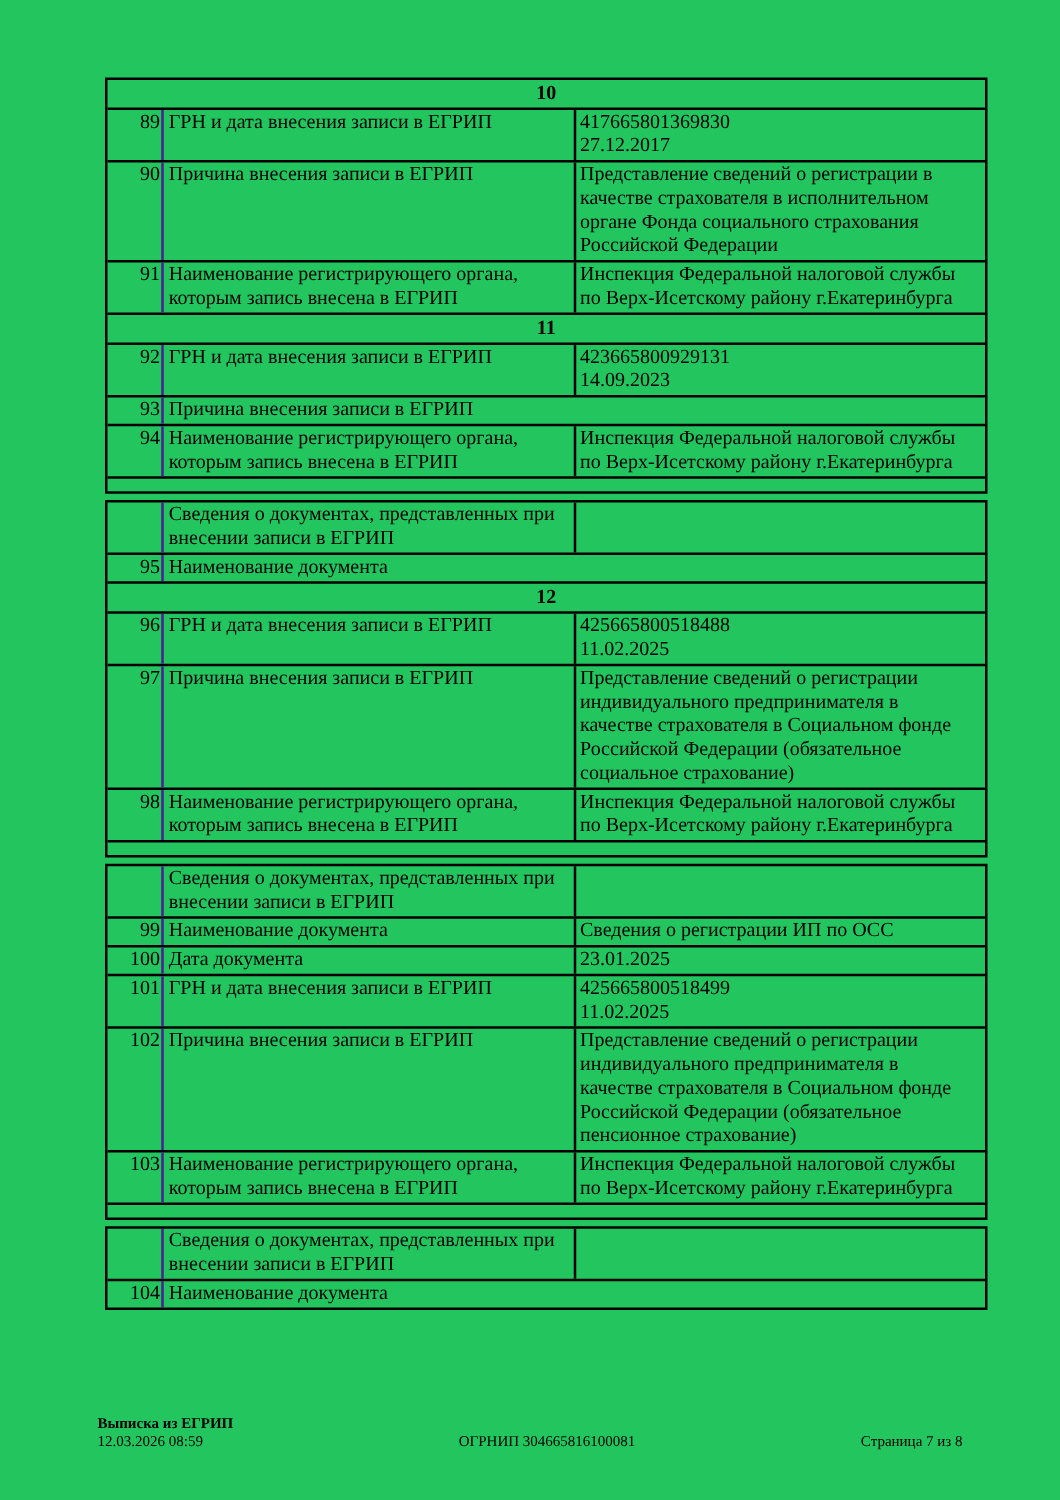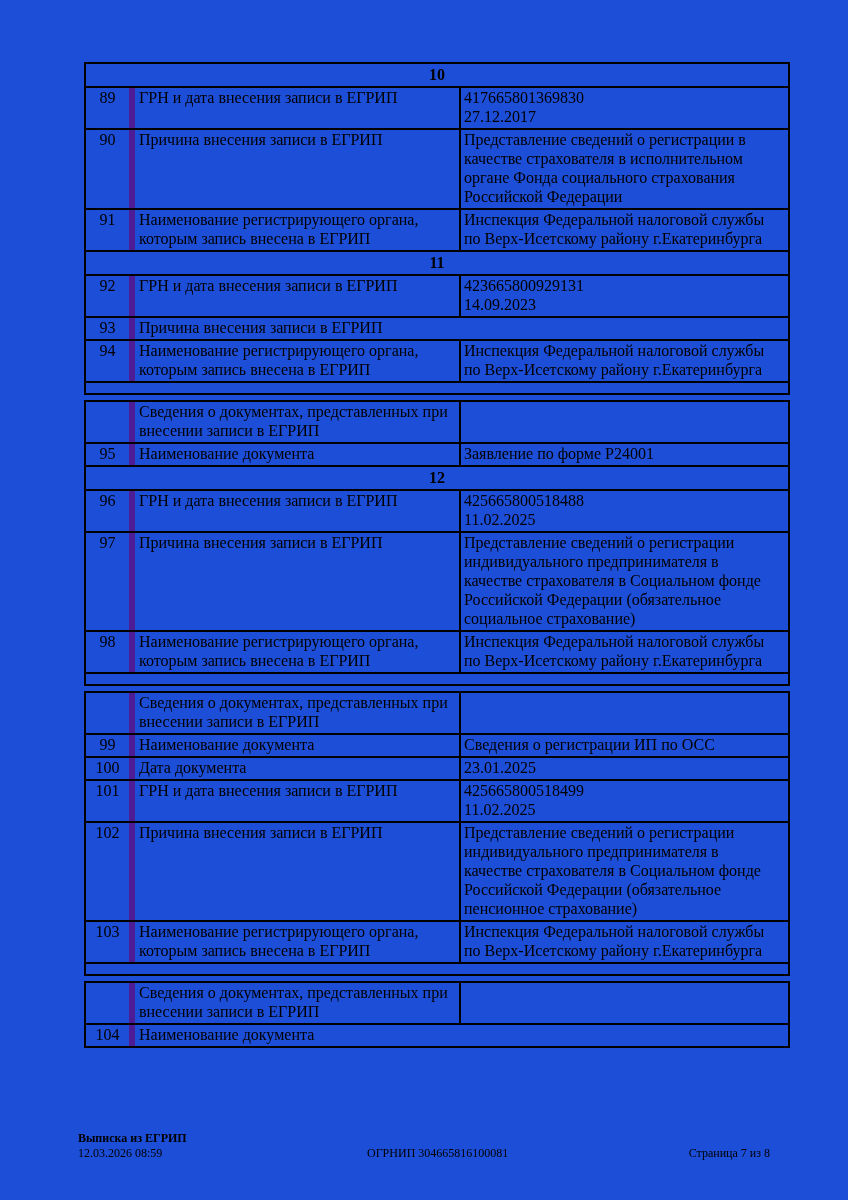--- a/index.html
+++ b/index.html
@@ -2,21 +2,21 @@
 <html><head>
 <meta charset="utf-8">
 <style>
   * { box-sizing: border-box; margin: 0; padding: 0; }
   html, body { background: #ffffff; }
   body { font-family: "Liberation Serif", "DejaVu Serif", serif; color: #000; }
   .page {
     position: relative;
     width: 848px;
     height: 1200px;
-    background: #1d4ed8;
+    background: #22c55e;
     overflow: hidden;
   }
   .doc-table {
     position: absolute;
     left: 84px;
     top: 62px;
     width: 706px;
   }
   .tgroup {
     border: 2px solid #000;
@@ -27,28 +27,28 @@
   .cell {
     font-size: 16px;
     line-height: 19px;
     padding: 0 3px 2px 3px;
     white-space: pre-line;
     overflow: hidden;
   }
   .c-num {
     flex: none;
     width: 43px;
-    text-align: center;
+    text-align: right;
     padding-left: 1px;
     padding-right: 1px;
   }
   .c-label {
     flex: none;
     width: 330px;
-    border-left: 6px solid #4c1d95;
+    border-left: 2px solid #4c1d95;
     padding-left: 4px;
     padding-right: 4px;
   }
   .c-value {
     flex: 1;
     border-left: 2px solid #000;
     padding-left: 3px;
     padding-right: 16px;
   }
   .trow.section {
@@ -119,21 +119,20 @@
       </div>
       <div class="tgroup">
         <div class="trow">
           <div class="cell c-num"></div>
           <div class="cell c-label">Сведения о документах, представленных при внесении записи в ЕГРИП</div>
           <div class="cell c-value"></div>
         </div>
         <div class="trow">
           <div class="cell c-num">95</div>
           <div class="cell c-label">Наименование документа</div>
-          <div class="cell c-value">Заявление по форме Р24001</div>
         </div>
         <div class="trow section">12</div>
         <div class="trow">
           <div class="cell c-num">96</div>
           <div class="cell c-label">ГРН и дата внесения записи в ЕГРИП</div>
           <div class="cell c-value">425665800518488
 11.02.2025</div>
         </div>
         <div class="trow">
           <div class="cell c-num">97</div>

